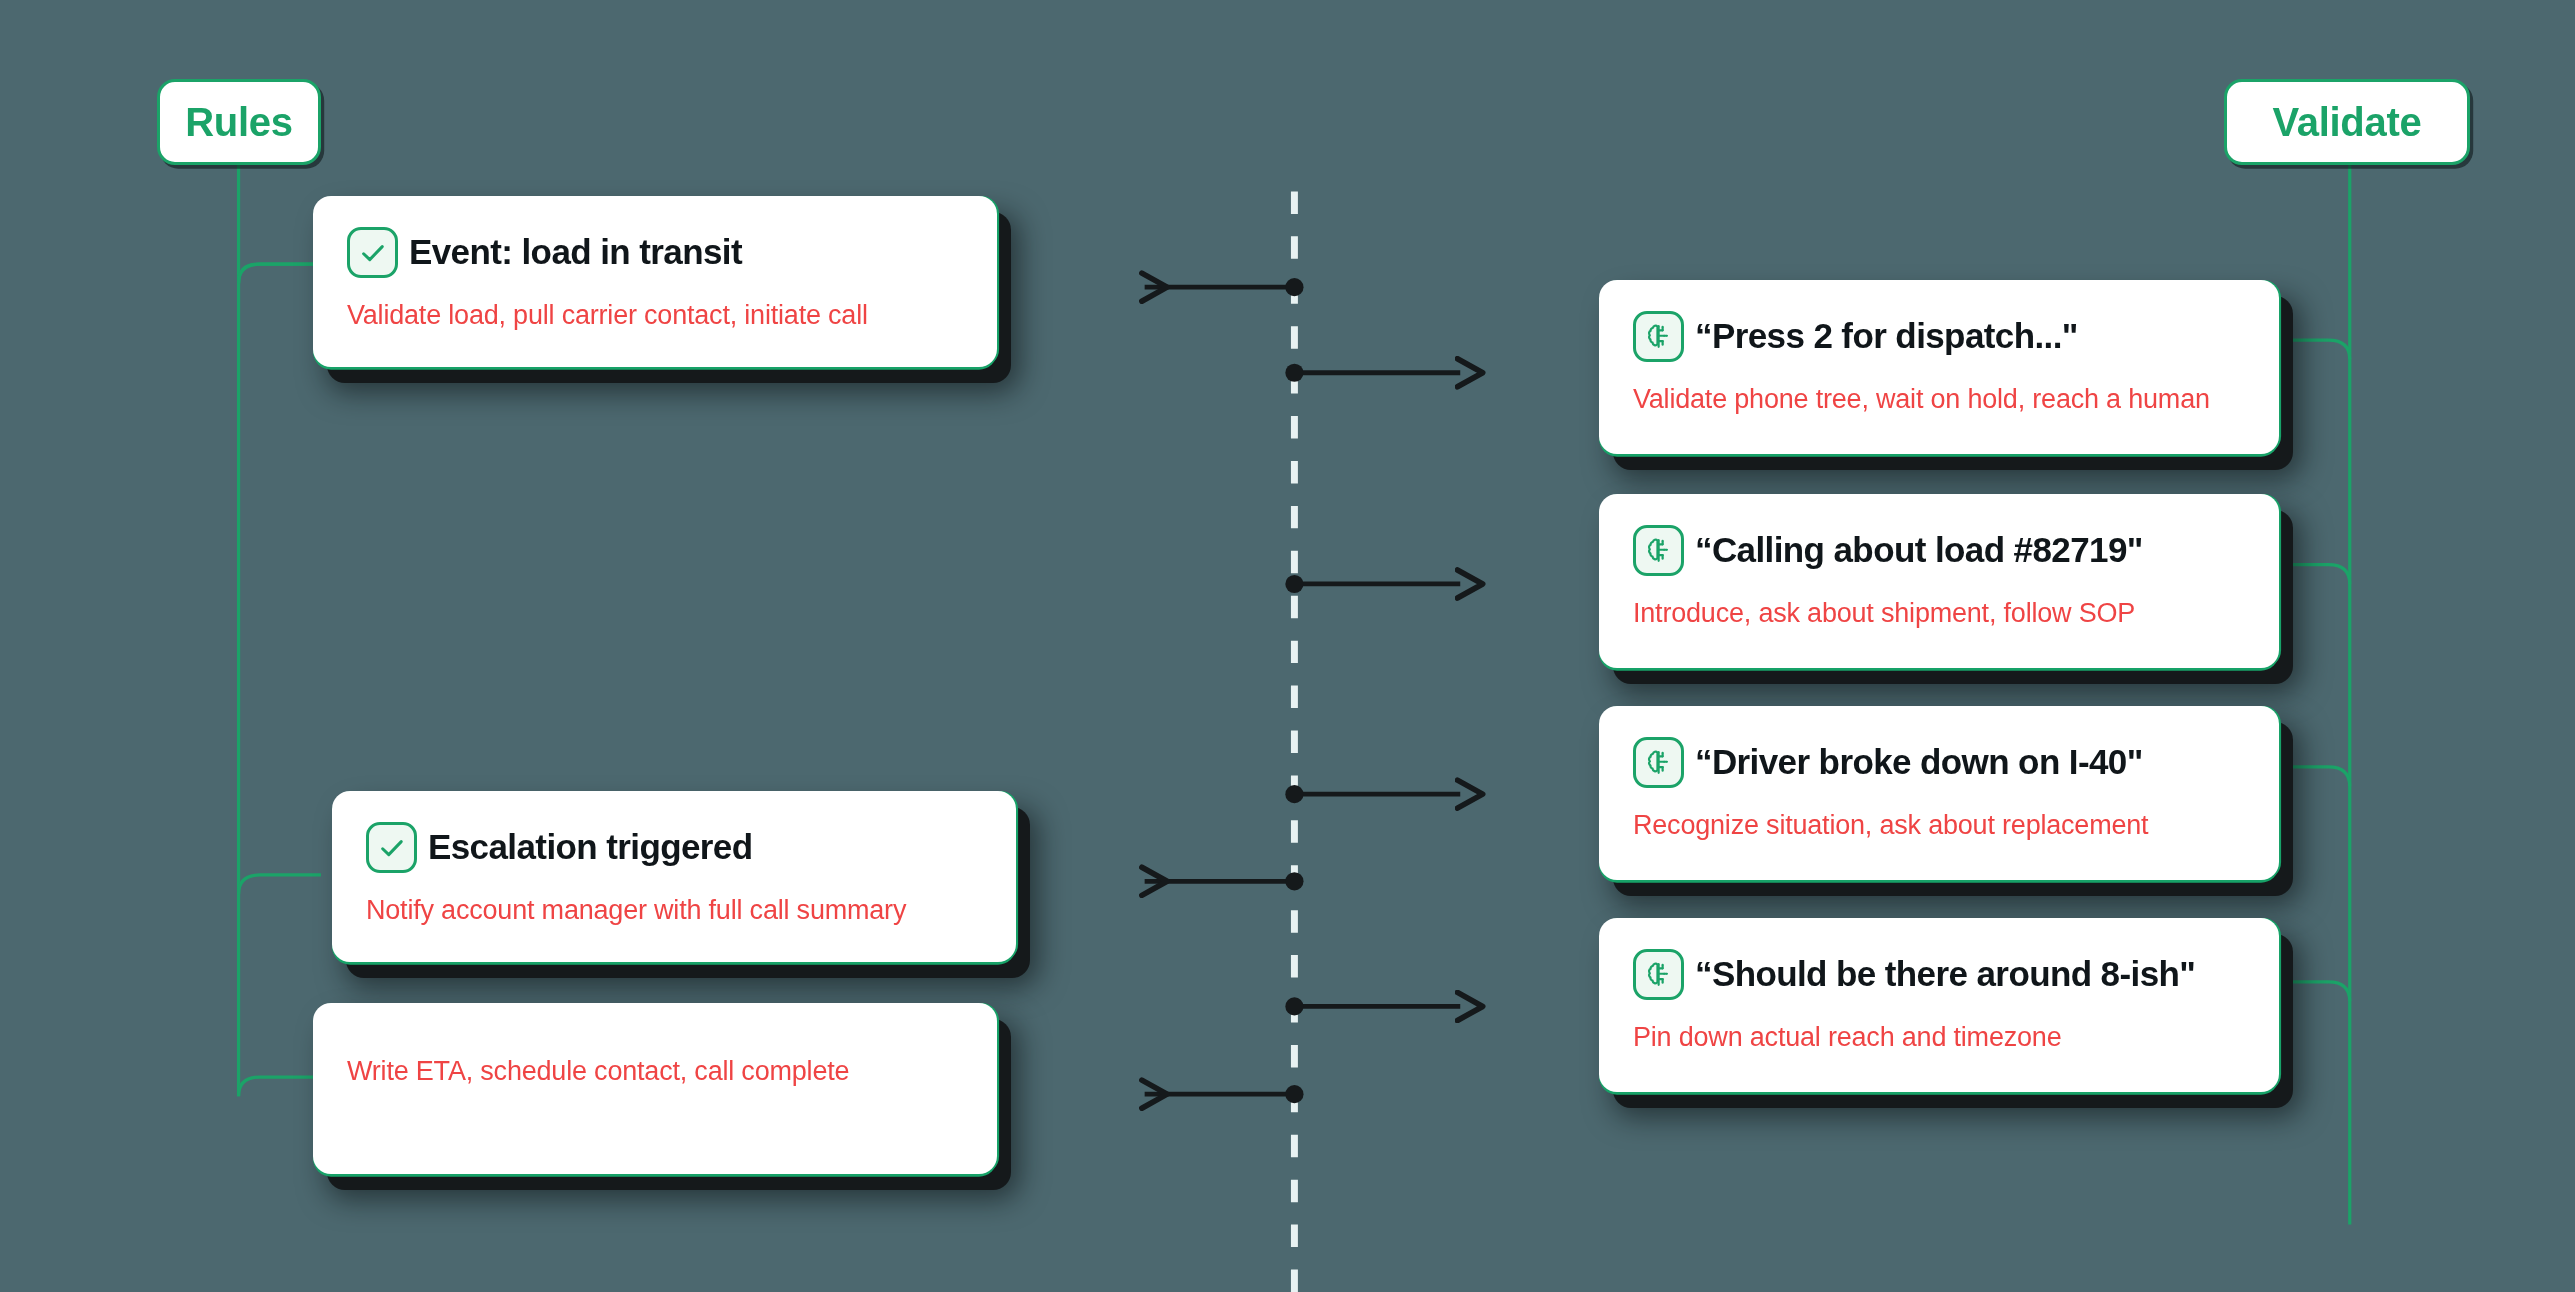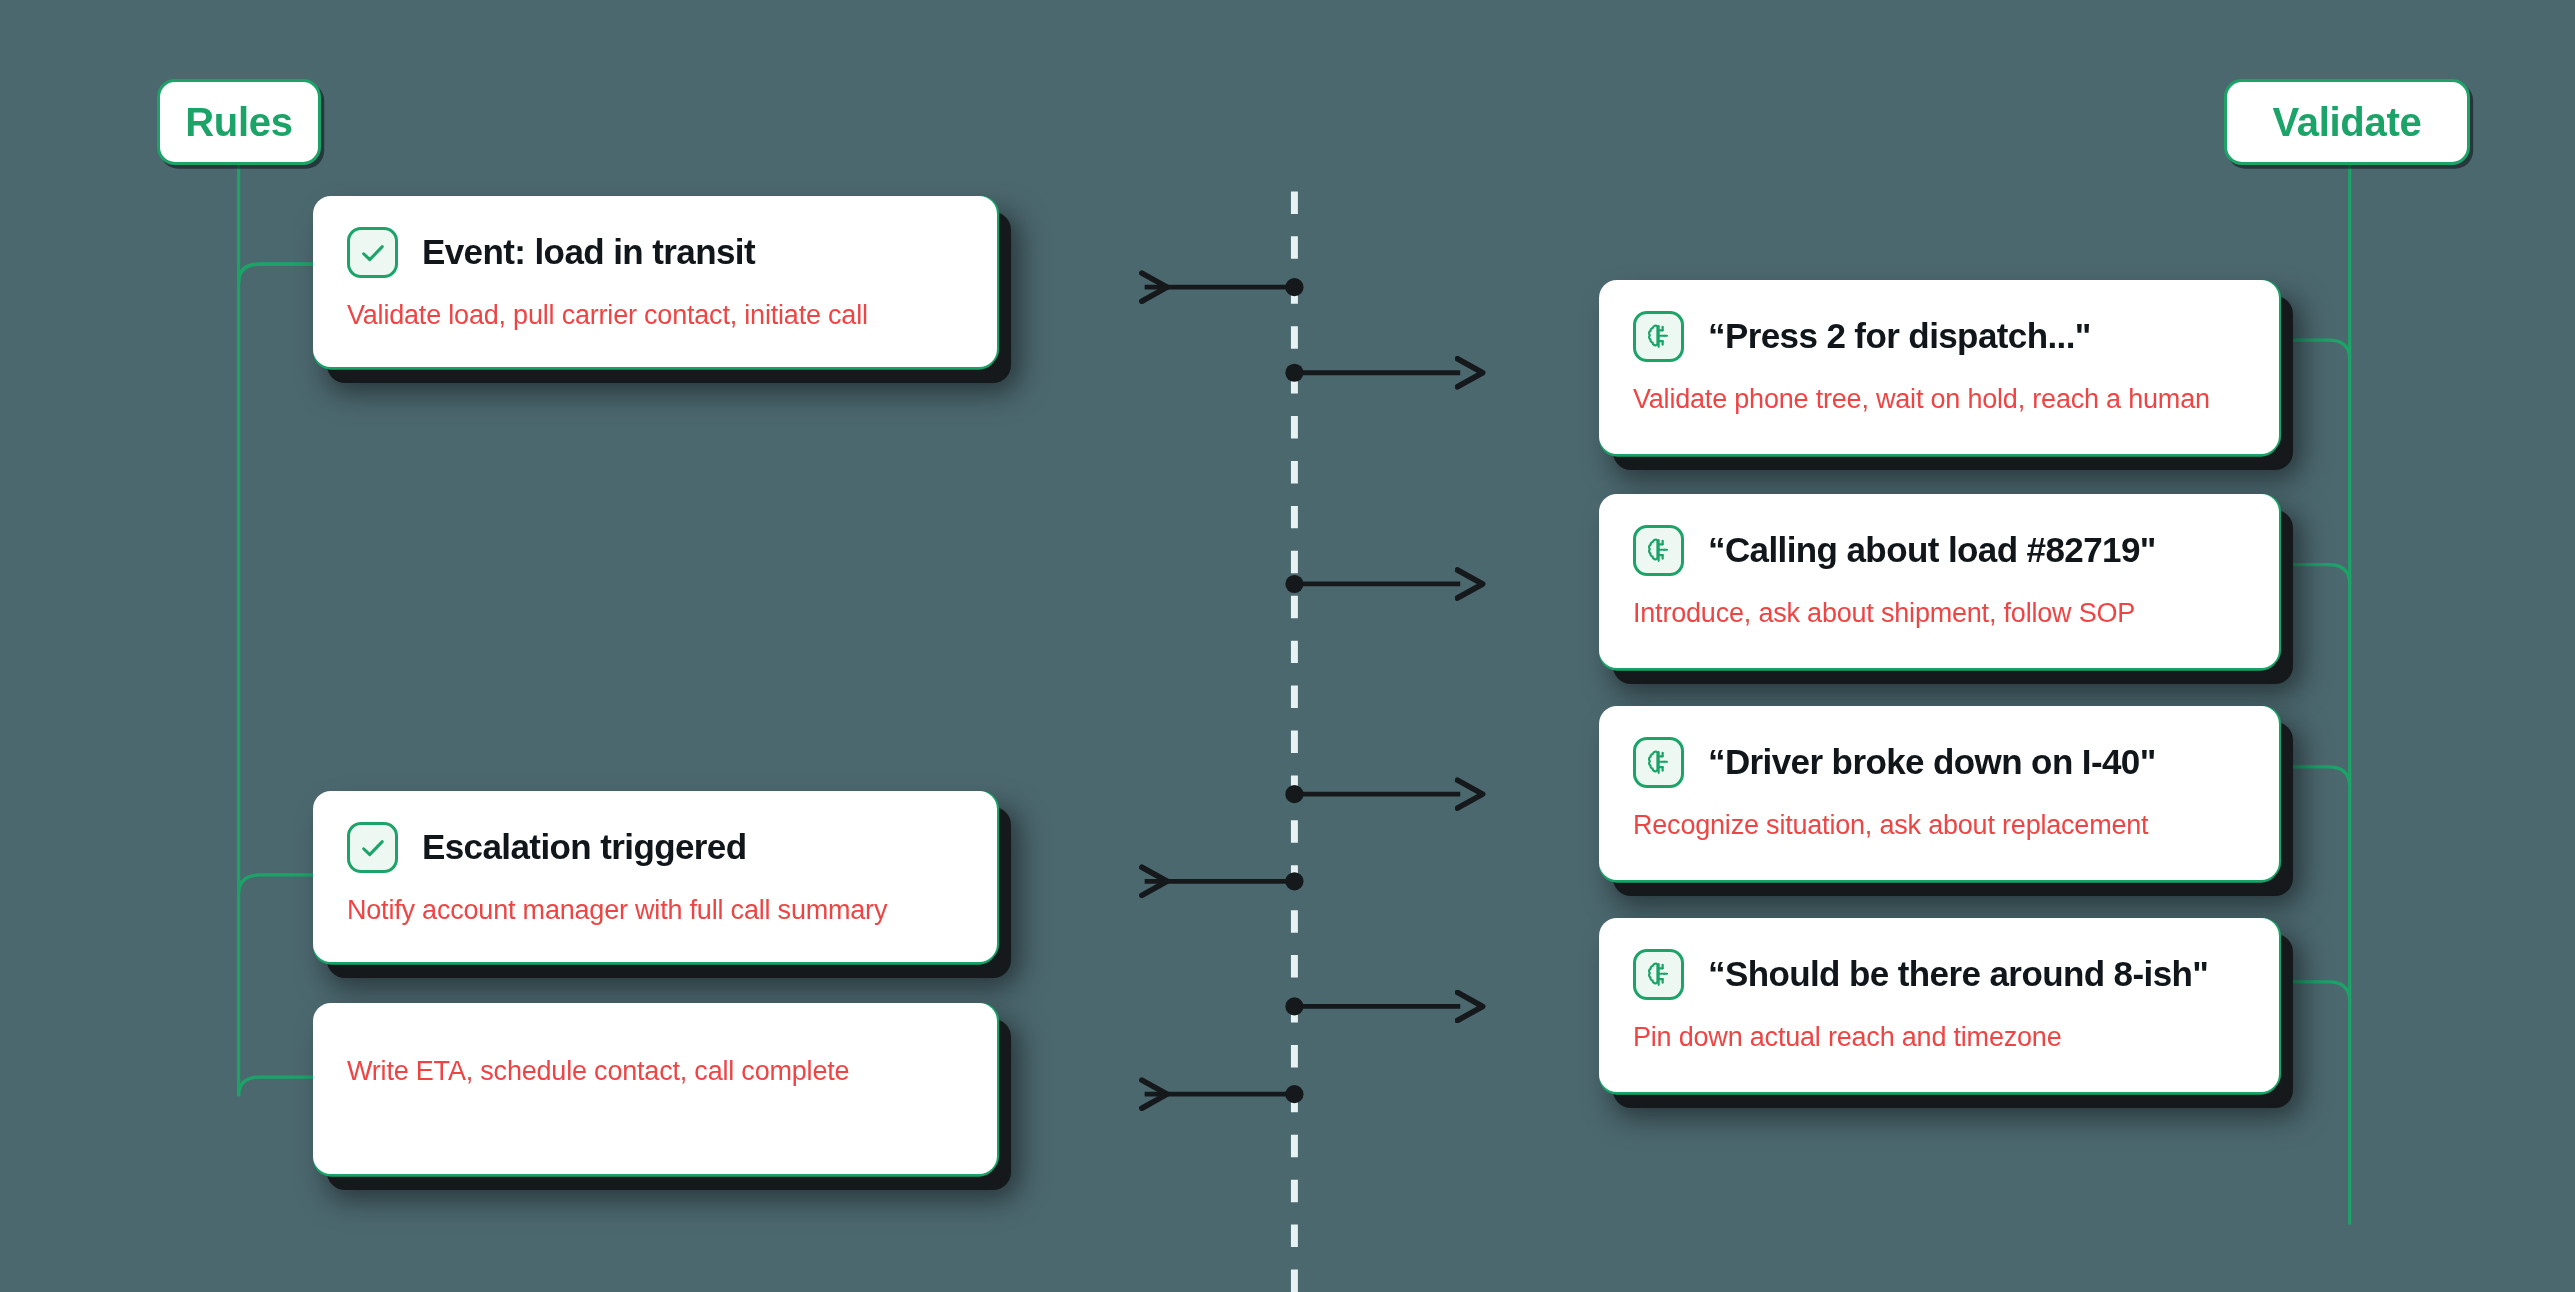--- a/index.html
+++ b/index.html
@@ -69,21 +69,21 @@
   }
   .card-inner {
     position: absolute;
     inset: 0;
     padding: 31px 34px 0 34px;
     box-sizing: border-box;
   }
   .card-head {
     display: flex;
     align-items: center;
-    gap: 24px;
+    gap: 11px;
   }
   .card-title {
     font-size: 35px;
     font-weight: 700;
     color: #10161a;
     letter-spacing: -0.6px;
     line-height: 1.05;
     white-space: nowrap;
   }
   .card-sub {
@@ -199,21 +199,21 @@
           <svg width="30" height="30" viewBox="0 0 24 24" fill="none" stroke="#1ba368" stroke-width="2.4" stroke-linecap="round" stroke-linejoin="round">
             <path d="M4.5 12.6 L9.4 17.3 L19.4 6.9"></path>
           </svg>
         </span>
         <span class="card-title">Event: load in transit</span>
       </div>
       <div class="card-sub">Validate load, pull carrier contact, initiate call</div>
     </div>
   </div>
 
-  <div class="card" style="left:313px; top:791px; width:684px; height:171px;">
+  <div class="card" style="left:332px; top:791px; width:684px; height:171px;">
     <div class="card-inner">
       <div class="card-head">
         <span class="chip">
           <svg width="30" height="30" viewBox="0 0 24 24" fill="none" stroke="#1ba368" stroke-width="2.4" stroke-linecap="round" stroke-linejoin="round">
             <path d="M4.5 12.6 L9.4 17.3 L19.4 6.9"></path>
           </svg>
         </span>
         <span class="card-title">Escalation triggered</span>
       </div>
       <div class="card-sub">Notify account manager with full call summary</div>

